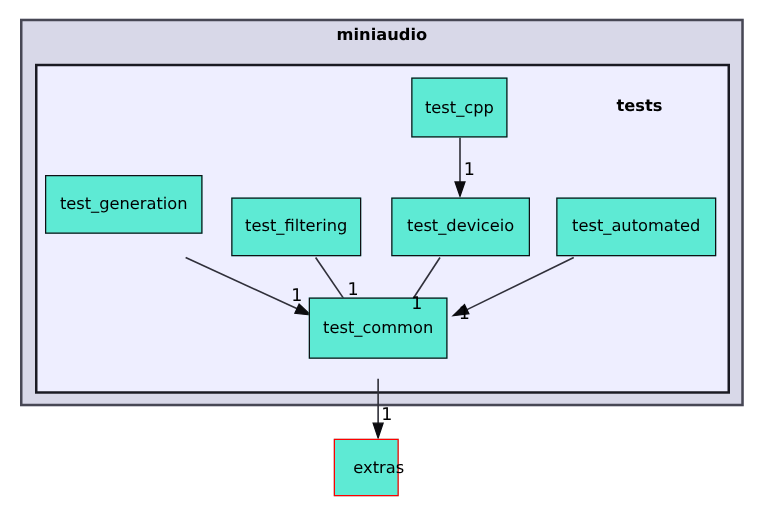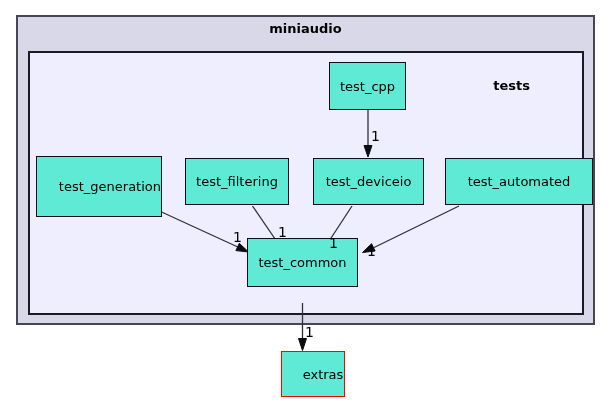--- a/index.html
+++ b/index.html
@@ -55,26 +55,26 @@
     background: #5eead4;
     border: 1px solid #101014;
     display: flex;
     align-items: center;
     justify-content: center;
     font-size: 13px;
     white-space: nowrap;
     cursor: pointer;
   }
   .node-test_cpp        { left: 329px; top: 62px;  width: 77px;  height: 48px; }
-  .node-test_generation { left: 36px;  top: 156px; width: 126px; height: 61px; justify-content: flex-end; }
+  .node-test_generation { left: 36px;  top: 140px; width: 126px; height: 47px; }
   .node-test_filtering  { left: 185px; top: 158px; width: 104px; height: 47px; }
   .node-test_deviceio   { left: 313px; top: 158px; width: 111px; height: 47px; }
-  .node-test_automated  { left: 445px; top: 158px; width: 148px; height: 47px; }
+  .node-test_automated  { left: 445px; top: 158px; width: 128px; height: 47px; }
   .node-test_common     { left: 247px; top: 238px; width: 111px; height: 49px; }
-  .node-extras          { left: 281px; top: 351px; width: 64px;  height: 46px;
+  .node-extras          { left: 267px; top: 351px; width: 52px;  height: 46px;
                           border: 1.5px solid #ff0000; padding-left: 20px; }
   #edges {
     position: absolute;
     left: 0; top: 0;
     width: 609px; height: 404px;
     pointer-events: none;
   }
   #edges line {
     stroke: #30303a;
     stroke-width: 1.3;

